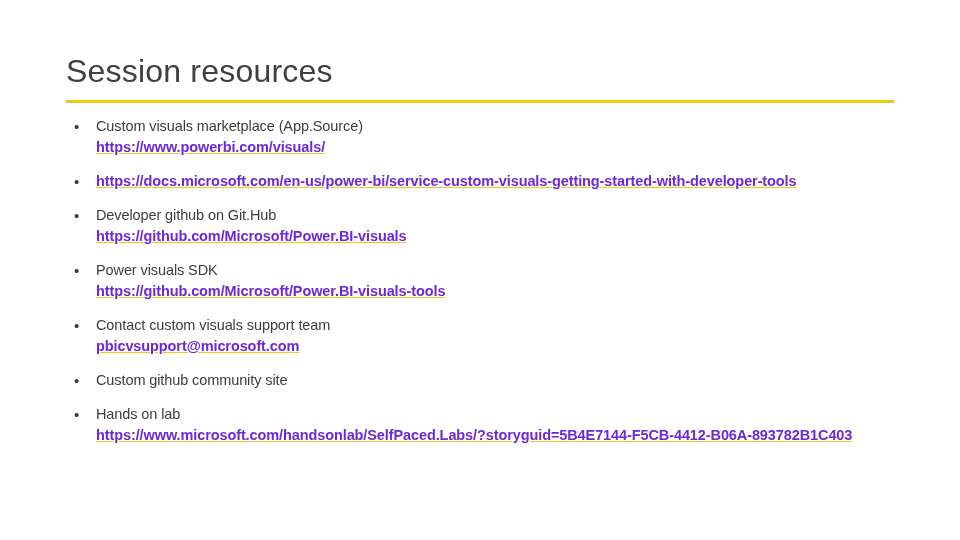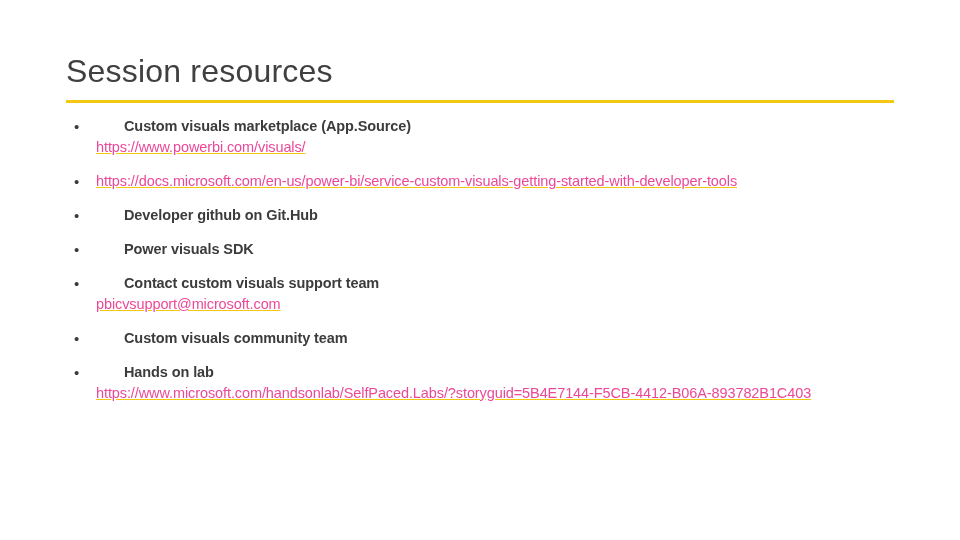--- a/index.html
+++ b/index.html
@@ -57,30 +57,29 @@
     line-height: 21px;
     text-align: left;
     padding-left: 8px;
     box-sizing: border-box;
   }
   .item-body {
     flex: 1 1 auto;
   }
   .item-label {
     font-size: 14.5px;
-    font-weight: bold;
+    font-weight: normal;
     color: #3c3c3c;
     line-height: 21px;
     letter-spacing: -0.1px;
-    margin-left: 28px;
   }
   .item-link {
     font-size: 14.5px;
-    font-weight: normal;
-    color: #ec4899;
+    font-weight: bold;
+    color: #6d28d9;
     line-height: 21px;
     letter-spacing: -0.1px;
     text-decoration: underline;
     text-decoration-color: #f2c811;
     word-break: break-all;
     display: inline;
     cursor: pointer;
   }
   .item-link.wide {
     max-width: 840px;
@@ -108,42 +107,44 @@
       <span class="bullet">•</span>
       <span class="item-body">
         <a class="item-link wide">https://docs.microsoft.com/en-us/power-bi/service-custom-visuals-getting-started-with-developer-tools</a>
       </span>
     </div>
 
     <div class="item">
       <span class="bullet">•</span>
       <span class="item-body">
         <div class="item-label">Developer github on Git.Hub</div>
+        <a class="item-link">https://github.com/Microsoft/Power.BI-visuals</a>
       </span>
     </div>
 
     <div class="item">
       <span class="bullet">•</span>
       <span class="item-body">
         <div class="item-label">Power visuals SDK</div>
+        <a class="item-link">https://github.com/Microsoft/Power.BI-visuals-tools</a>
       </span>
     </div>
 
     <div class="item">
       <span class="bullet">•</span>
       <span class="item-body">
         <div class="item-label">Contact custom visuals support team</div>
         <a class="item-link">pbicvsupport@microsoft.com</a>
       </span>
     </div>
 
     <div class="item">
       <span class="bullet">•</span>
       <span class="item-body">
-        <div class="item-label">Custom visuals community team</div>
+        <div class="item-label">Custom github community site</div>
       </span>
     </div>
 
     <div class="item">
       <span class="bullet">•</span>
       <span class="item-body">
         <div class="item-label">Hands on lab</div>
         <a class="item-link wide">https://www.microsoft.com/handsonlab/SelfPaced.Labs/?storyguid=5B4E7144-F5CB-4412-B06A-893782B1C403</a>
       </span>
     </div>

